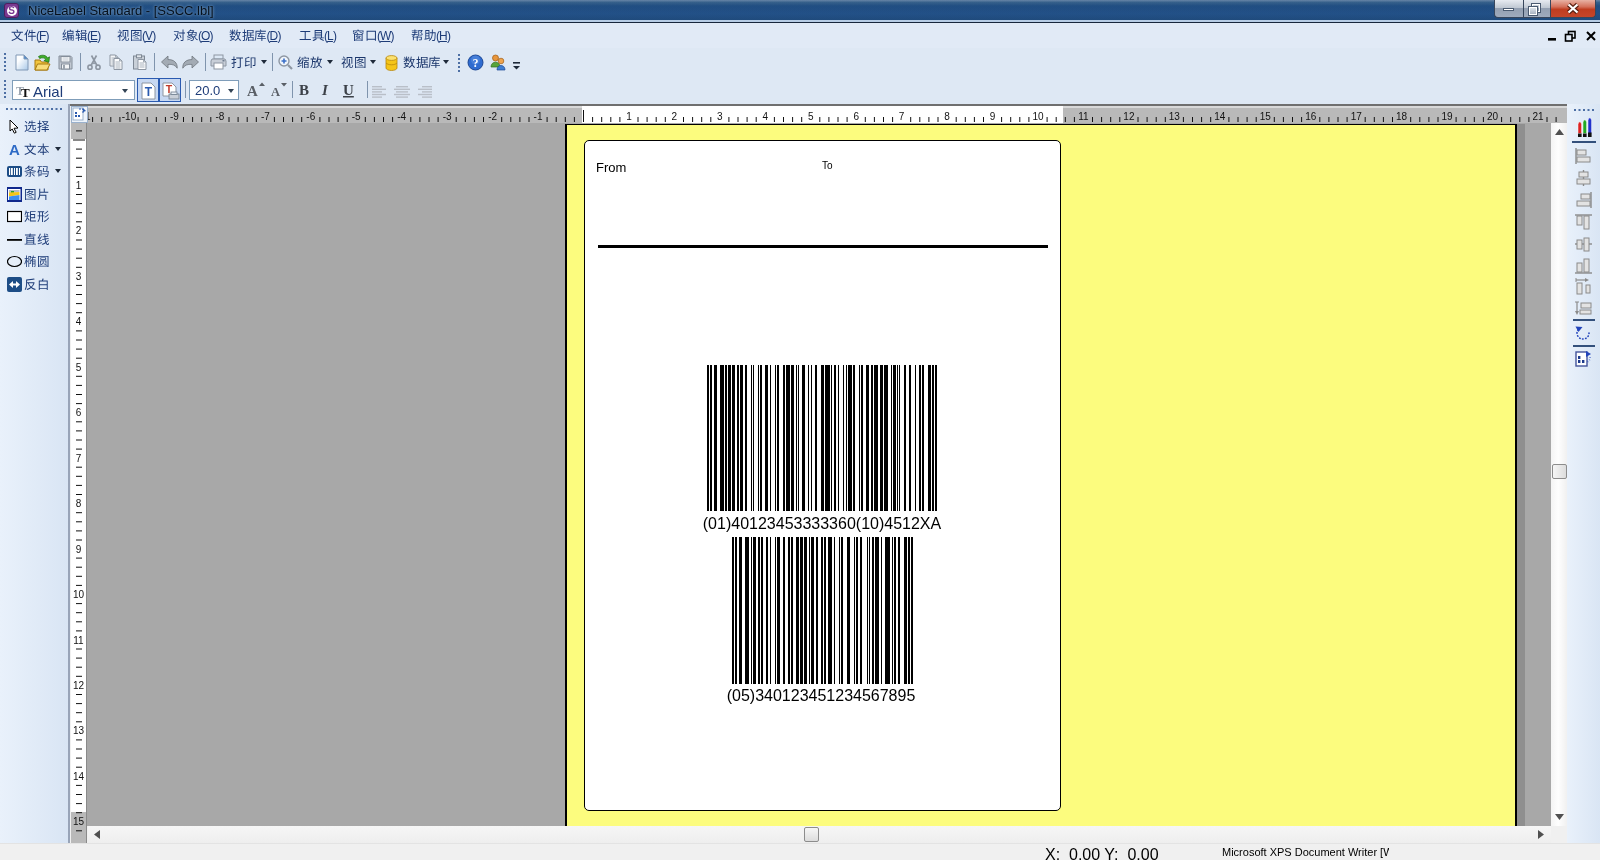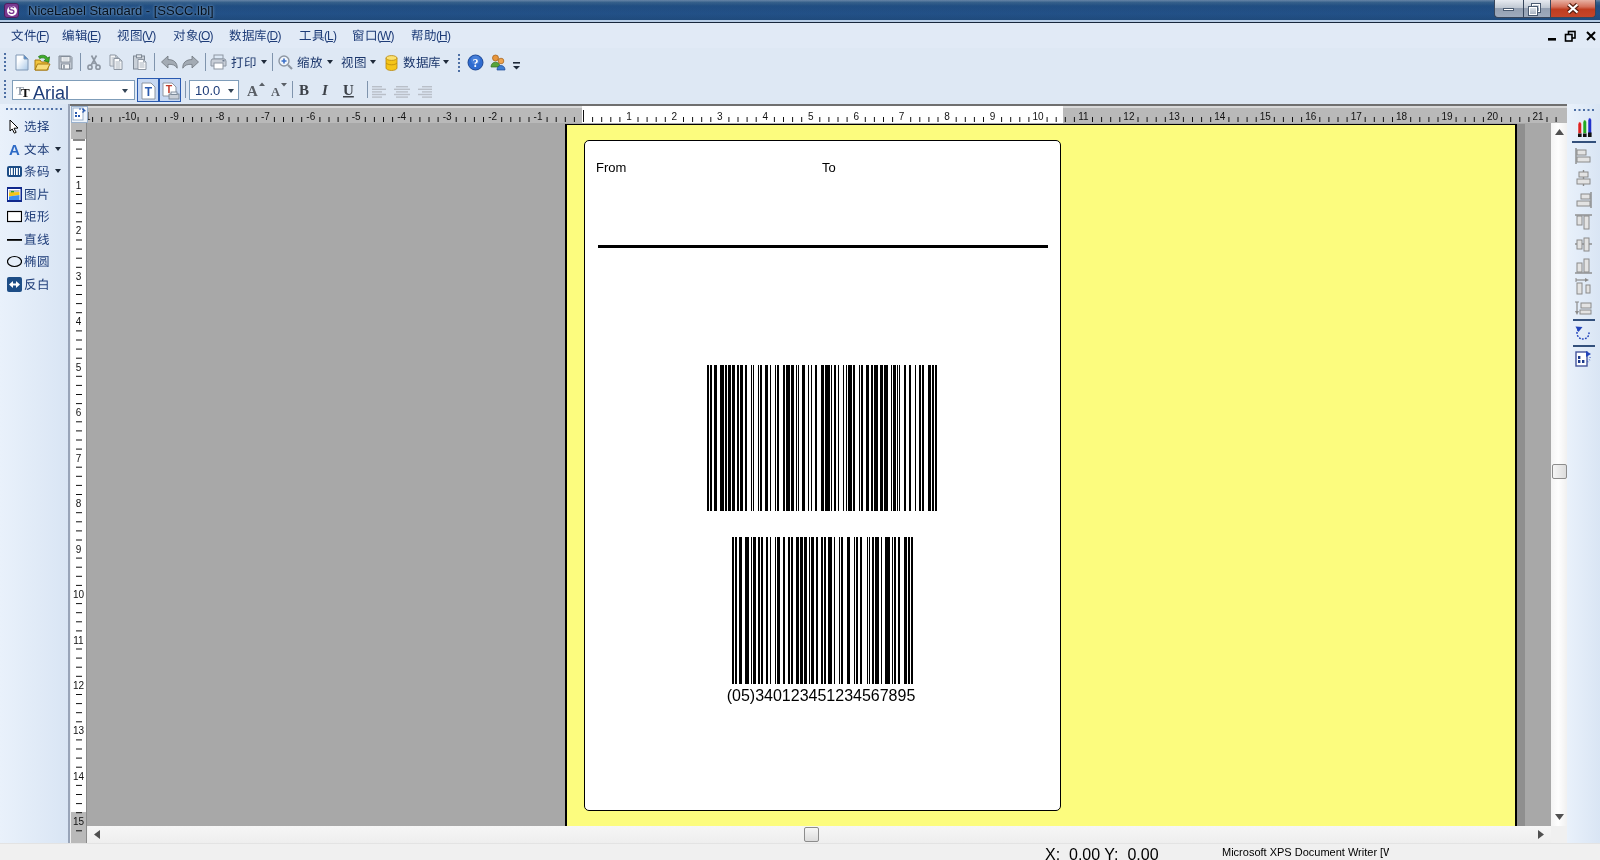--- a/index.html
+++ b/index.html
@@ -313,40 +313,40 @@
       <rect y="8" width="2" height="2"></rect>
       <rect y="12" width="2" height="2"></rect>
       <rect y="16" width="2" height="2"></rect>
     </g>
   </svg>
 <div class="abs" style="left:12px;top:80px;width:123px;height:20px;background:#fff;border:1px solid #7f9db9">
     <svg class="abs" style="left:3px;top:2px" width="16" height="15">
       <text x="0" y="12" font-size="12" font-family="Liberation Serif" fill="#9aa3ae" font-weight="bold">T</text>
       <text x="5" y="14" font-size="13" font-family="Liberation Serif" fill="#111" font-weight="bold">T</text>
     </svg>
-    <span class="abs" style="left:20px;top:2px;font-size:18px;color:#1e3c78">Arial</span>
+    <span class="abs" style="left:20px;top:2px;font-size:15px;color:#1e3c78">Arial</span>
     <span class="dd abs" style="right:6px;top:8px;border-top-color:#345"></span>
   </div>
 <div class="abs" style="left:137px;top:78px;width:22px;height:24px;border:1px solid #2a5ab0;background:#c7d8f2">
     <svg class="abs" style="left:3px;top:3px" width="16" height="18">
       <path d="M1 1h9l4 4v12H1z" fill="#fff" stroke="#8d96a2"></path>
       <text x="7.5" y="14" font-size="12" font-weight="bold" fill="#2a5ab0" text-anchor="middle">T</text>
     </svg>
   </div>
 <div class="abs" style="left:159px;top:78px;width:22px;height:24px;border:1px solid #2a5ab0;background:#c7d8f2">
     <svg class="abs" style="left:2px;top:3px" width="18" height="18">
       <path d="M1 1h9l4 4v9H1z" fill="#fff" stroke="#8d96a2"></path>
       <text x="7" y="11" font-size="10.5" font-weight="bold" fill="#c23a2a" text-anchor="middle">T</text>
       <rect x="7" y="12" width="10" height="5" fill="#c9cfd8" stroke="#6f7d8e" stroke-width="0.8"></rect>
       <rect x="9" y="10" width="6" height="2.4" fill="#e6ecf3" stroke="#6f7d8e" stroke-width="0.8"></rect>
     </svg>
   </div>
 <div class="sep2" style="left:185px"></div>
 <div class="abs" style="left:189px;top:80px;width:50px;height:20px;background:#fff;border:1px solid #7f9db9">
-    <span class="abs" style="left:5px;top:2px;font-size:13px;color:#1e3c78">10.0</span>
+    <span class="abs" style="left:5px;top:2px;font-size:13px;color:#1e3c78">20.0</span>
     <span class="dd abs" style="right:4px;top:8px;border-top-color:#345"></span>
   </div>
 <svg class="abs" style="left:246px;top:80px" width="20" height="19">
     <text x="1" y="16" font-size="15" font-weight="bold" fill="#5a5f66" font-family="Liberation Serif">A</text>
     <path d="M13 6l3-3.5L19 6z" fill="#5a5f66"></path>
   </svg>
 <svg class="abs" style="left:269px;top:80px" width="20" height="19">
     <text x="2" y="16" font-size="12.5" font-weight="bold" fill="#5a5f66" font-family="Liberation Serif">A</text>
     <path d="M12 3h6l-3 3.5z" fill="#5a5f66"></path>
   </svg>
@@ -567,25 +567,26 @@
     <text x="7.5" y="565.9" font-size="10" fill="#111" text-anchor="middle" font-family="Liberation Sans">12</text>
     <text x="7.5" y="611.4" font-size="10" fill="#111" text-anchor="middle" font-family="Liberation Sans">13</text>
     <text x="7.5" y="656.8" font-size="10" fill="#111" text-anchor="middle" font-family="Liberation Sans">14</text>
     <text x="7.5" y="702.2" font-size="10" fill="#111" text-anchor="middle" font-family="Liberation Sans">15</text>
   </svg>
 <div class="abs" style="left:87px;top:123px;width:1464px;height:703px;background:#a8a8a8;overflow:hidden">
     <div class="abs" style="left:478px;top:1px;width:952px;height:702px;background:#fcfc7e;border-left:2px solid #000;border-right:2px solid #000;border-top:1px solid #000"></div>
     <div class="abs" style="left:1430px;top:1px;width:8px;height:702px;background:#8f8f8f"></div>
     <div class="abs" style="left:497px;top:17px;width:477px;height:671px;background:#fff;border:1.5px solid #000;border-radius:5px"></div>
     <div class="abs" style="left:509px;top:37px;font-size:13px;color:#000">From</div>
-    <div class="abs" style="left:735px;top:37px;font-size:13px;color:#000">To</div>
+    <div class="abs" style="left:735px;top:37px;font-size:10px;color:#000">To</div>
     <div class="abs" style="left:511px;top:122px;width:450px;height:2.5px;background:#000"></div>
     <svg class="abs" style="left:620px;top:242px" width="231" height="146" shape-rendering="crispEdges">
       <path d="M0.0 0h2.3v146h-2.3zM3.45 0h1.15v146h-1.15zM6.9 0h3.45v146h-3.45zM12.65 0h4.6v146h-4.6zM18.4 0h1.15v146h-1.15zM20.7 0h3.45v146h-3.45zM25.3 0h2.3v146h-2.3zM29.9 0h2.3v146h-2.3zM33.35 0h2.3v146h-2.3zM37.95 0h2.3v146h-2.3zM43.7 0h1.15v146h-1.15zM46.0 0h1.15v146h-1.15zM50.6 0h1.15v146h-1.15zM52.9 0h2.3v146h-2.3zM57.5 0h3.45v146h-3.45zM63.25 0h1.15v146h-1.15zM67.85 0h1.15v146h-1.15zM70.15 0h2.3v146h-2.3zM75.9 0h2.3v146h-2.3zM79.35 0h3.45v146h-3.45zM83.95 0h3.45v146h-3.45zM88.55 0h1.15v146h-1.15zM90.85 0h1.15v146h-1.15zM95.45 0h2.3v146h-2.3zM101.2 0h1.15v146h-1.15zM103.5 0h1.15v146h-1.15zM108.1 0h2.3v146h-2.3zM113.85 0h3.45v146h-3.45zM118.45 0h4.6v146h-4.6zM124.2 0h1.15v146h-1.15zM126.5 0h2.3v146h-2.3zM131.1 0h1.15v146h-1.15zM135.7 0h1.15v146h-1.15zM139.15 0h1.15v146h-1.15zM141.45 0h3.45v146h-3.45zM146.05 0h2.3v146h-2.3zM151.8 0h1.15v146h-1.15zM154.1 0h2.3v146h-2.3zM158.7 0h3.45v146h-3.45zM164.45 0h1.15v146h-1.15zM166.75 0h4.6v146h-4.6zM172.5 0h3.45v146h-3.45zM177.1 0h3.45v146h-3.45zM184.0 0h1.15v146h-1.15zM186.3 0h2.3v146h-2.3zM189.75 0h1.15v146h-1.15zM192.05 0h1.15v146h-1.15zM196.65 0h2.3v146h-2.3zM202.4 0h1.15v146h-1.15zM208.15 0h1.15v146h-1.15zM211.6 0h2.3v146h-2.3zM215.05 0h2.3v146h-2.3zM220.8 0h3.45v146h-3.45zM225.4 0h1.15v146h-1.15zM227.7 0h2.3v146h-2.3z" fill="#000"></path>
     </svg>
+    <div class="abs" style="left:535px;top:392px;width:400px;text-align:center;font-size:16px;color:#000">(01)40123453333360(10)4512XA</div>
     <svg class="abs" style="left:645px;top:414px" width="182" height="147" shape-rendering="crispEdges">
       <path d="M0.0 0h2.32v147h-2.32zM3.48 0h1.16v147h-1.16zM6.96 0h3.48v147h-3.48zM12.76 0h4.64v147h-4.64zM18.56 0h1.16v147h-1.16zM20.88 0h3.48v147h-3.48zM25.53 0h2.32v147h-2.32zM29.01 0h2.32v147h-2.32zM33.65 0h2.32v147h-2.32zM38.29 0h1.16v147h-1.16zM42.93 0h1.16v147h-1.16zM45.25 0h2.32v147h-2.32zM51.05 0h2.32v147h-2.32zM55.69 0h2.32v147h-2.32zM59.17 0h2.32v147h-2.32zM63.81 0h3.48v147h-3.48zM68.46 0h2.32v147h-2.32zM71.94 0h3.48v147h-3.48zM76.58 0h1.16v147h-1.16zM78.9 0h3.48v147h-3.48zM83.54 0h2.32v147h-2.32zM89.34 0h1.16v147h-1.16zM91.66 0h2.32v147h-2.32zM96.3 0h3.48v147h-3.48zM102.1 0h1.16v147h-1.16zM106.74 0h1.16v147h-1.16zM109.06 0h2.32v147h-2.32zM114.87 0h3.48v147h-3.48zM121.83 0h1.16v147h-1.16zM124.15 0h2.32v147h-2.32zM127.63 0h2.32v147h-2.32zM134.59 0h1.16v147h-1.16zM136.91 0h1.16v147h-1.16zM140.39 0h1.16v147h-1.16zM142.71 0h4.64v147h-4.64zM148.51 0h1.16v147h-1.16zM153.15 0h4.64v147h-4.64zM160.12 0h1.16v147h-1.16zM162.44 0h1.16v147h-1.16zM165.92 0h2.32v147h-2.32zM171.72 0h3.48v147h-3.48zM176.36 0h1.16v147h-1.16zM178.68 0h2.32v147h-2.32z" fill="#000"></path>
     </svg>
     <div class="abs" style="left:534px;top:564px;width:400px;text-align:center;font-size:16px;color:#000">(05)340123451234567895</div>
   </div>
 <div class="abs" style="left:1551px;top:123px;width:18px;height:703px;background:linear-gradient(90deg,#f4f4f4,#fefefe 40%,#ededed)">
     <svg class="abs" style="left:4px;top:6px" width="9" height="7">
       <path d="M4.5 0L9 6H0z" fill="#505050"></path>
     </svg>
     <div class="abs" style="left:1px;top:341px;width:15px;height:15px;background:linear-gradient(90deg,#f6f6f6,#dcdcdc);border:1px solid #8c8c8c;border-radius:2px"></div>

